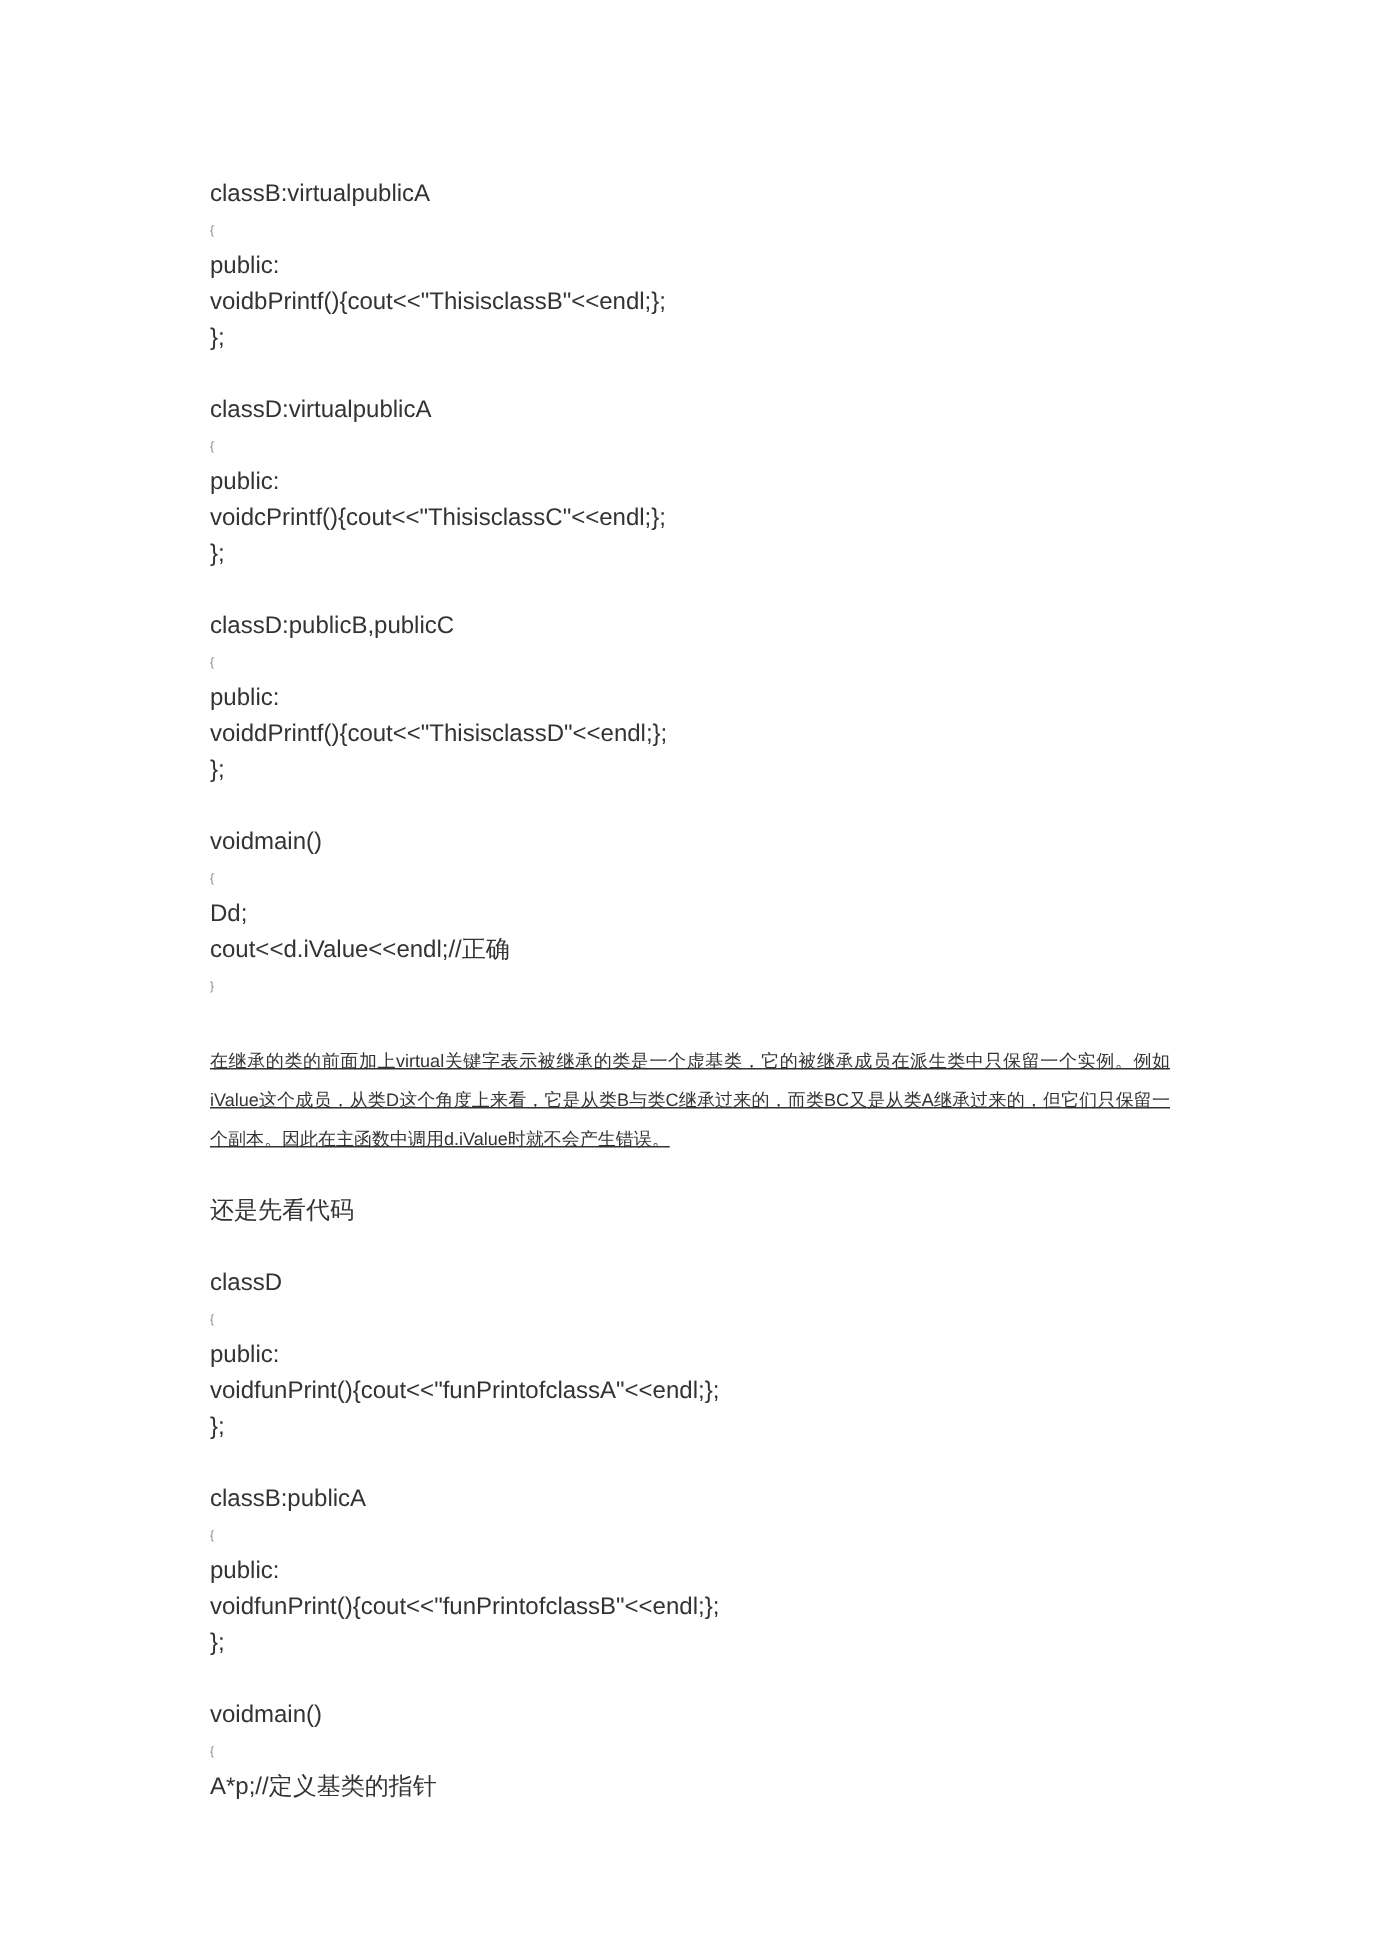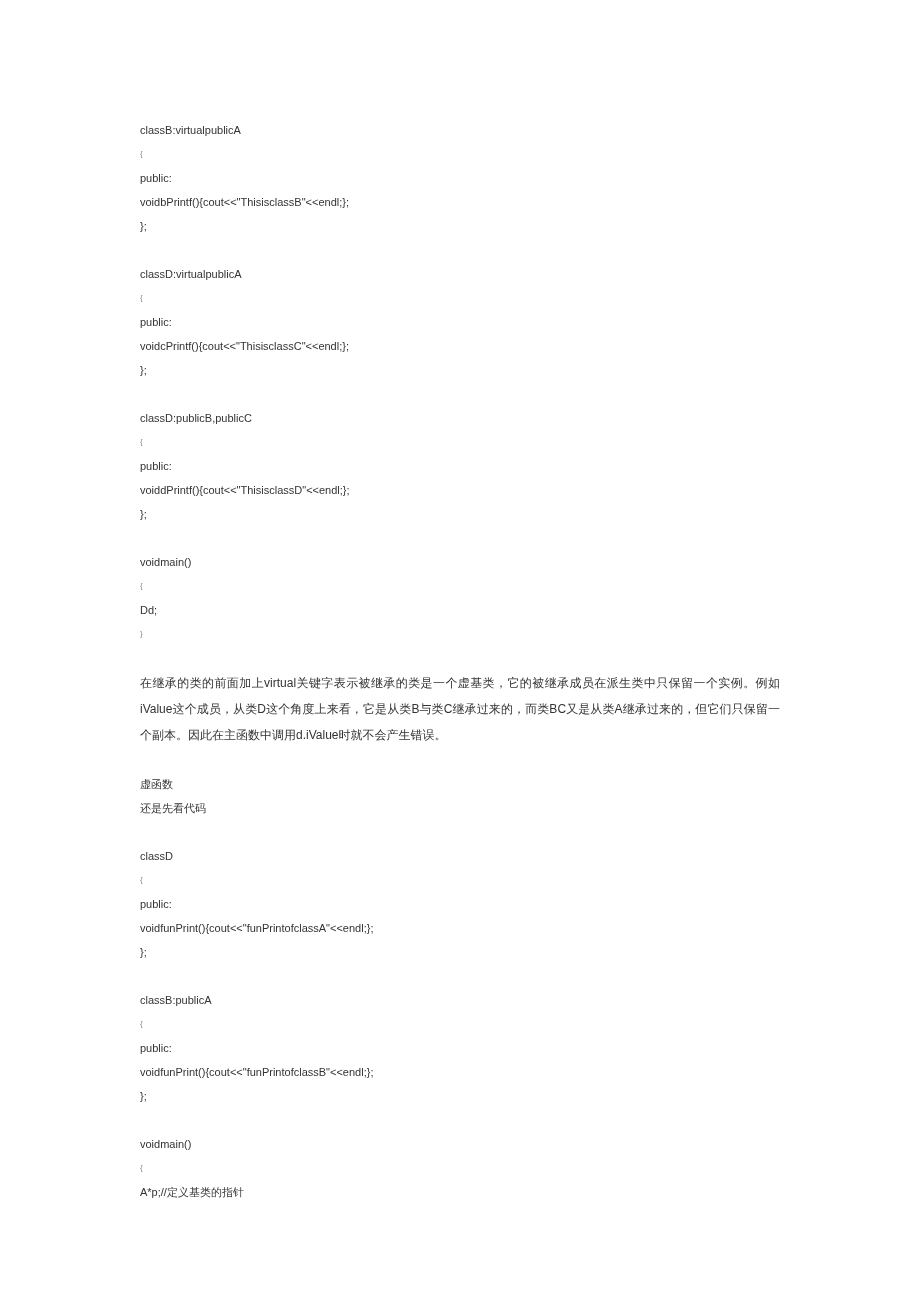--- a/index.html
+++ b/index.html
@@ -9,38 +9,39 @@
     font-family: Arial, "Microsoft YaHei", sans-serif;
   }
   .page {
     width: 920px;
     min-height: 1302px;
     box-sizing: border-box;
     padding: 118px 140px 80px 140px;
     background: #ffffff;
   }
   .line {
-    font-size: 11px;
+    font-size: 16px;
     line-height: 24px;
     color: #333333;
     white-space: pre-wrap;
   }
   .brace {
     font-size: 8px;
     color: #888888;
     line-height: 24px;
   }
   .gap {
     height: 24px;
   }
   .para {
     font-size: 12px;
     line-height: 26px;
     color: #333333;
     text-align: justify;
+    text-decoration: underline;
   }
 </style>
 </head>
 <body>
 
 <div class="page" id="page-root">
     <div class="line">classB:virtualpublicA</div>
     <div class="brace">{</div>
     <div class="line">public:</div>
     <div class="line">voidbPrintf(){cout&lt;&lt;"ThisisclassB"&lt;&lt;endl;};</div>
@@ -54,25 +55,25 @@
     <div class="gap"></div>
     <div class="line">classD:publicB,publicC</div>
     <div class="brace">{</div>
     <div class="line">public:</div>
     <div class="line">voiddPrintf(){cout&lt;&lt;"ThisisclassD"&lt;&lt;endl;};</div>
     <div class="line">};</div>
     <div class="gap"></div>
     <div class="line">voidmain()</div>
     <div class="brace">{</div>
     <div class="line">Dd;</div>
+    <div class="line">cout&lt;&lt;d.iValue&lt;&lt;endl;//正确</div>
     <div class="brace">}</div>
     <div class="gap"></div>
     <div class="para">在继承的类的前面加上virtual关键字表示被继承的类是一个虚基类，它的被继承成员在派生类中只保留一个实例。例如iValue这个成员，从类D这个角度上来看，它是从类B与类C继承过来的，而类BC又是从类A继承过来的，但它们只保留一个副本。因此在主函数中调用d.iValue时就不会产生错误。</div>
     <div class="gap"></div>
-    <div class="line">虚函数</div>
     <div class="line">还是先看代码</div>
     <div class="gap"></div>
     <div class="line">classD</div>
     <div class="brace">{</div>
     <div class="line">public:</div>
     <div class="line">voidfunPrint(){cout&lt;&lt;"funPrintofclassA"&lt;&lt;endl;};</div>
     <div class="line">};</div>
     <div class="gap"></div>
     <div class="line">classB:publicA</div>
     <div class="brace">{</div>

